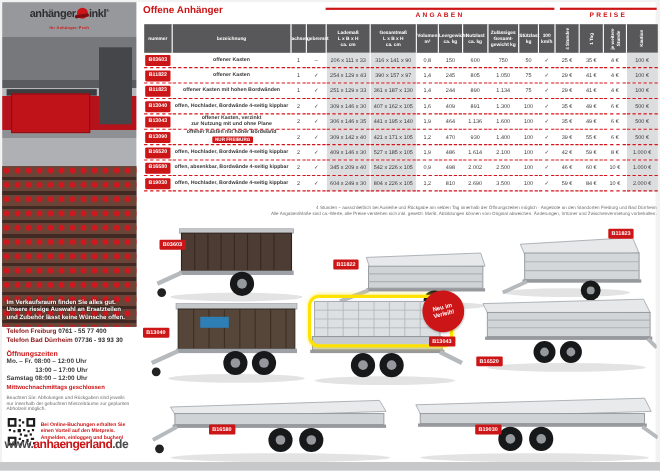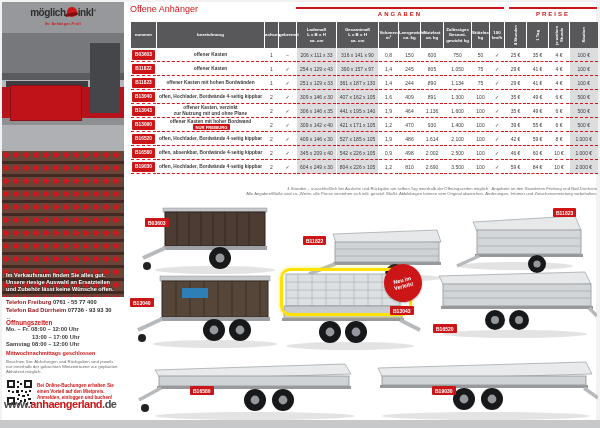--- a/index.html
+++ b/index.html
@@ -31,21 +31,21 @@
   .hours{font-size:5.8px;font-weight:bold;color:#3c3c3e;line-height:7.5px}
   .hours.indent{padding-left:26px}
   .hoursnote{color:#cc1517;font-weight:bold;font-size:5.4px;margin-top:1px}
   .booknote{color:#6c6c6e;font-size:4.4px;line-height:5.4px;margin-top:3px;width:114px}
   .qrrow{display:flex;margin-top:4px;gap:4px;align-items:center}
   .onlinetext{color:#cc1517;font-weight:bold;font-size:4.6px;line-height:6px}
   .website{position:absolute;left:2px;top:396px;width:120px;font-weight:bold;font-size:11px;letter-spacing:-0.5px;color:#4a4a4c}
   .website .mid{color:#cc1517}
 
   
-  .ttl{position:absolute;left:130px;top:4px;color:#cc1517;font-weight:normal;font-size:9px}
+  .ttl{position:absolute;left:130px;top:4px;color:#cc1517;font-weight:bold;font-size:9px}
   .group{position:absolute;top:7px;border-top:2px solid #cc1517;text-align:center;color:#cc1517;font-weight:bold;font-size:6px;letter-spacing:2px;padding-top:2px}
   .gl{left:296px;width:208px}
   .gr{left:509px;width:88px}
   table.tbl{position:absolute;left:130px;top:22px;width:467px;border-collapse:collapse;table-layout:fixed}
   .tbl th{background:#58585a;color:#fff;font-weight:bold;font-size:4.4px;line-height:5.2px;white-space:pre-line;height:26px;border-left:1px solid #fff;padding:0;vertical-align:middle;text-align:center}
   .tbl th span.vert{display:block;margin:0 auto;writing-mode:vertical-rl;transform:rotate(180deg);max-height:24px;overflow:hidden;font-size:4.2px;letter-spacing:0}
   .tbl td{font-size:5px;color:#3b3b3d;text-align:center;border-bottom:1px dashed #d6121a;border-left:1px solid #fff;padding:0;height:13px;vertical-align:middle}
   .tbl td.c1{font-weight:bold;font-size:4.8px;line-height:5.4px}
   .tbl td.c4,.tbl td.c5,.tbl td.c15{background:#dcddde}
   .nr{display:block;margin:1px;background:#cc1517;color:#fff;font-weight:bold;font-size:4.8px;padding:2.5px 0;border-radius:1px}
@@ -61,21 +61,21 @@
   .burst span{color:#fff;font-weight:bold;font-size:5.4px;text-align:center;line-height:6.4px;white-space:pre-line}
 </style>
 </head>
 <body>
 
 <div class="page"></div>
 
 <div class="sidebar">
   <div class="logoband">
     <div class="logo">
-      <span>möglich</span><span class="logodot"></span><span>inkl</span><span class="reg">®</span>
+      <span>anhänger</span><span class="logodot"></span><span>inkl</span><span class="reg">®</span>
       <div class="tagline">Ihr Anhänger-Profi</div>
     </div>
   </div>
   <div class="photo1">
     <div class="countertop"></div>
     <div class="counter"></div>
     <div class="shelf"></div>
   </div>
   <div class="photo2">
     <div class="intro">Im Verkaufsraum finden Sie alles gut. Unsere riesige Auswahl an Ersatzteilen und Zubehör lässt keine Wünsche offen.</div>

